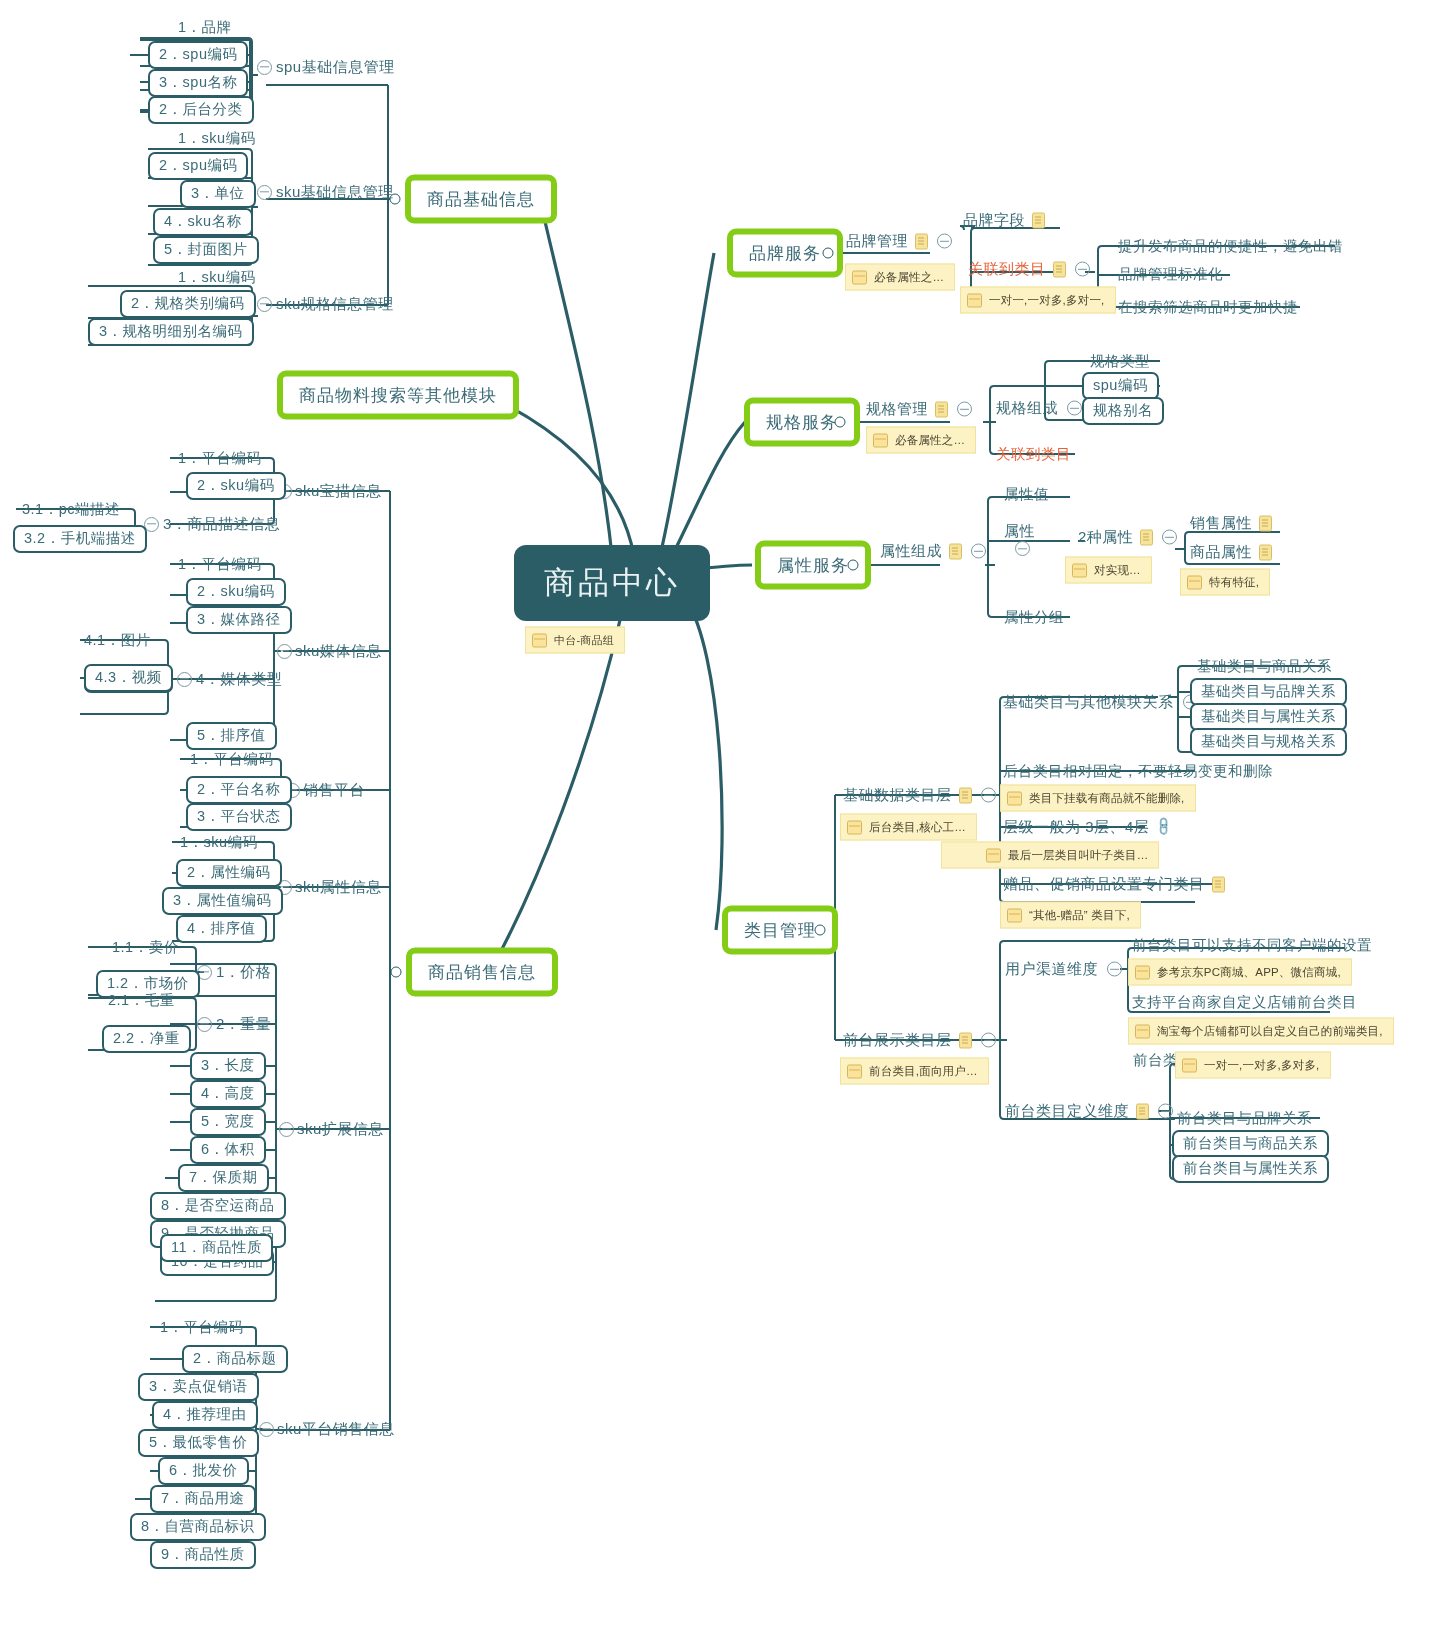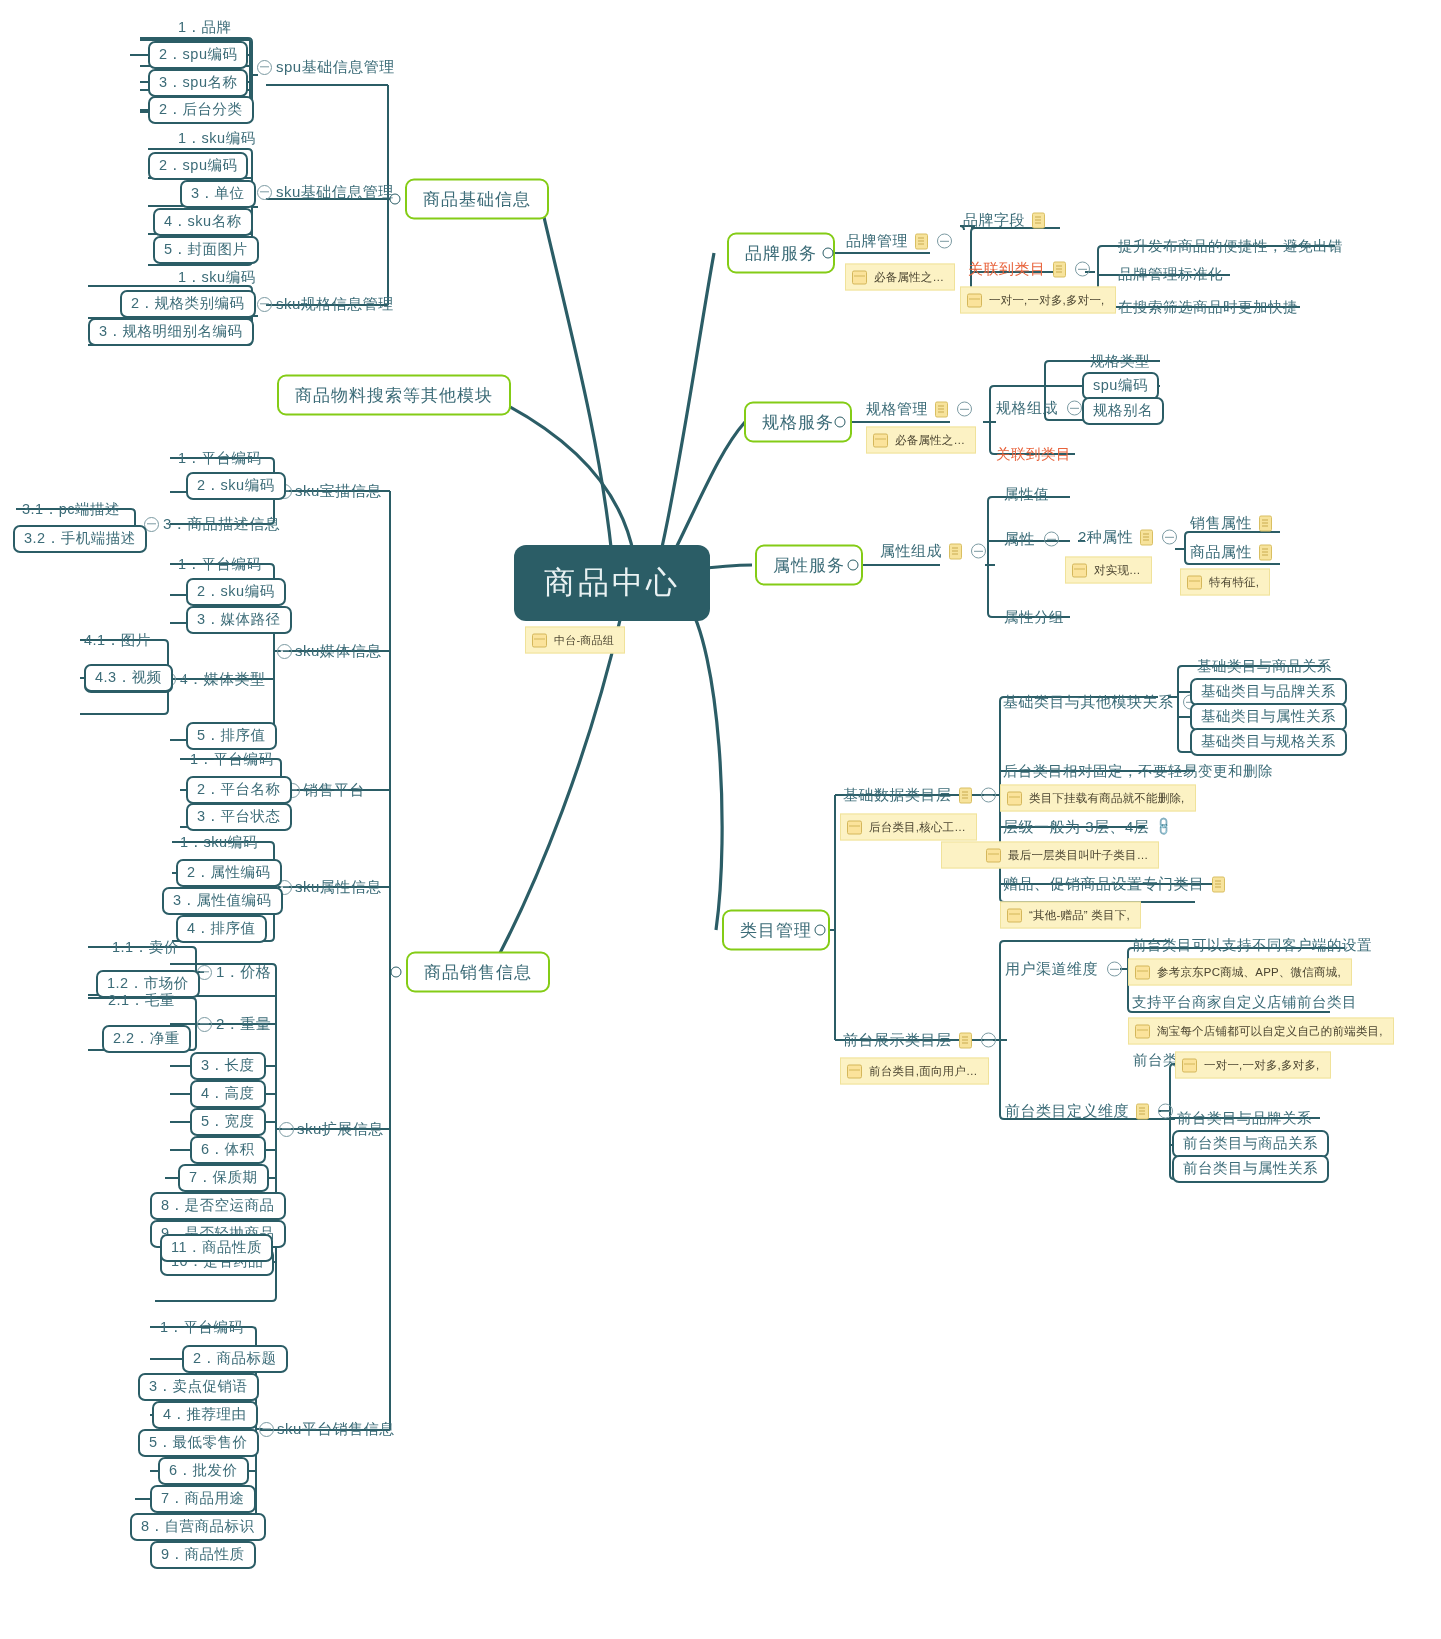--- a/index.html
+++ b/index.html
@@ -20,21 +20,21 @@
     transform:translateY(-50%);
   }
   .leaf.boxed{
     border:2px solid #2b5d66;border-radius:7px;padding:2px 9px 3px;
     background:#fff;
   }
   .branch{
     font-size:15px;color:#3b6b77;letter-spacing:.5px;transform:translateY(-50%);
   }
   .pill{
-    border:2px solid #84cc16;border-radius:9px;background:#fff;
+    border:6px solid #84cc16;border-radius:9px;background:#fff;
     padding:7px 16px;font-size:17px;color:#3b6b77;letter-spacing:1px;
     transform:translateY(-50%);
   }
   .root{
     background:#2b5d66;border-radius:12px;color:#eaf2f3;
     font-size:31px;letter-spacing:3px;padding:17px 30px;
     transform:translate(-50%,-50%);
   }
   .red{color:#e8623a;}
 
@@ -331,21 +331,21 @@
 <div class="node leaf" style="left:22px;top:509px;">3.1．pc端描述</div>
 <div class="node leaf boxed" style="left:13px;top:539px;">3.2．手机端描述</div>
 
 <div class="node branch" style="left:295px;top:651px;">
   <span class="ico-collapse" style="margin-left:0;position:absolute;left:-18px;top:50%;transform:translateY(-50%);"></span>
   <span>sku媒体信息</span>
 </div>
 <div class="node leaf" style="left:178px;top:564px;">1．平台编码</div>
 <div class="node leaf boxed" style="left:186px;top:592px;">2．sku编码</div>
 <div class="node leaf boxed" style="left:186px;top:620px;">3．媒体路径</div>
-<div class="node branch" style="left:180px;top:679px;font-family:Liberation Serif, serif;">
+<div class="node branch" style="left:196px;top:679px;">
   <span class="ico-collapse" style="margin-left:0;position:absolute;left:-19px;top:50%;transform:translateY(-50%);"></span>
   <span>4．媒体类型</span>
 </div>
 <div class="node leaf boxed" style="left:186px;top:736px;">5．排序值</div>
 <div class="node leaf" style="left:84px;top:640px;">4.1．图片</div>
 <div class="node leaf boxed" style="left:84px;top:679px;">4.2．主图</div>
 <div class="node leaf boxed" style="left:84px;top:678px;">4.3．视频</div>
 
 <div class="node branch" style="left:303px;top:790px;">
   <span class="ico-collapse" style="margin-left:0;position:absolute;left:-18px;top:50%;transform:translateY(-50%);"></span>
@@ -463,21 +463,21 @@
 <div class="node pill" style="left:755px;top:565px;">属性服务</div>
 <div class="dot" style="left:853px;top:565px;"></div>
 <div class="node branch" style="left:880px;top:551px;">
   <span>属性组成</span>
   <span class="ico ico-note">
         <i></i>
       </span>
   <span class="ico-collapse"></span>
 </div>
 <div class="node leaf" style="left:1004px;top:494px;">属性值</div>
-<div class="node branch" style="left:1004px;top:539px;">
+<div class="node branch" style="left:1004px;top:539px;flex-direction:column;">
   <span>属性</span>
   <span class="ico-collapse"></span>
 </div>
 <div class="node leaf" style="left:1004px;top:617px;">属性分组</div>
 <div class="node branch" style="left:1078px;top:537px;">
   <span>2种属性</span>
   <span class="ico ico-note">
         <i></i>
       </span>
   <span class="ico-collapse"></span>

